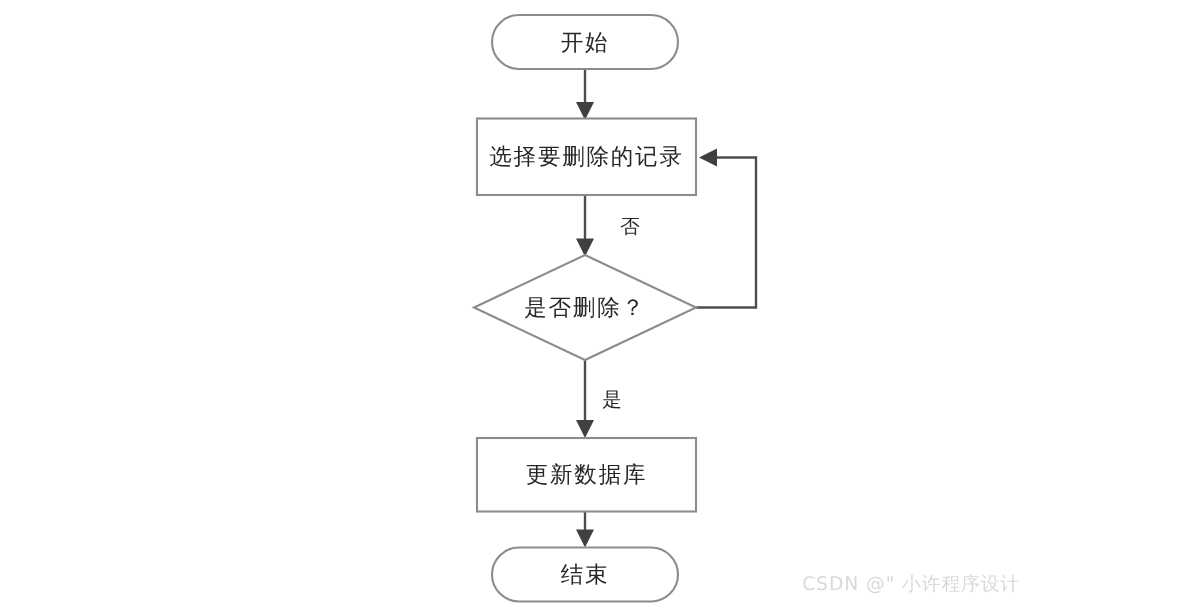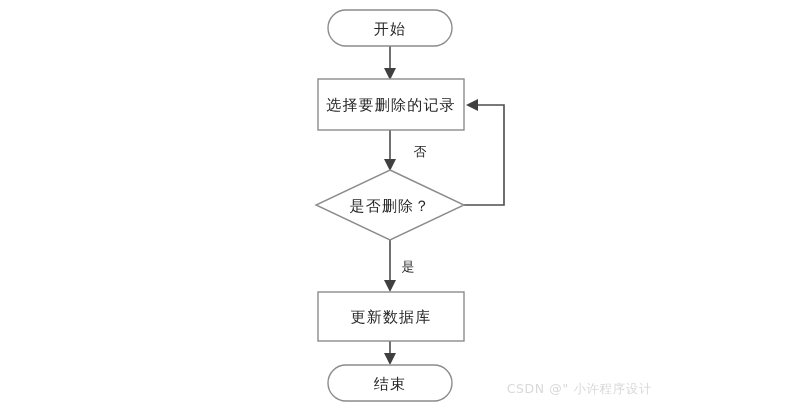--- a/index.html
+++ b/index.html
@@ -9,20 +9,21 @@
   }
   body {
     font-family: "DejaVu Sans", "Liberation Sans", sans-serif;
   }
   #canvas {
     position: relative;
     width: 666px;
     height: 410px;
     background: #ffffff;
     overflow: hidden;
+    padding-left: 28px;
   }
   #flow-svg {
     position: absolute;
     top: 0;
     left: 0;
     width: 786px;
     height: 410px;
   }
   .node-shape {
     fill: #ffffff;

